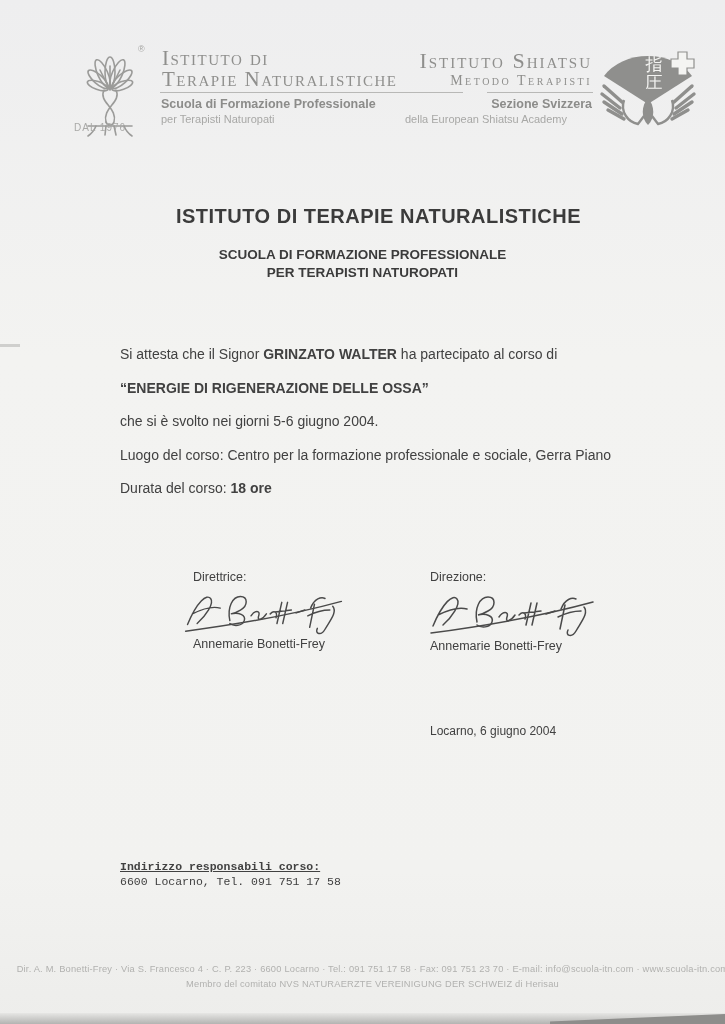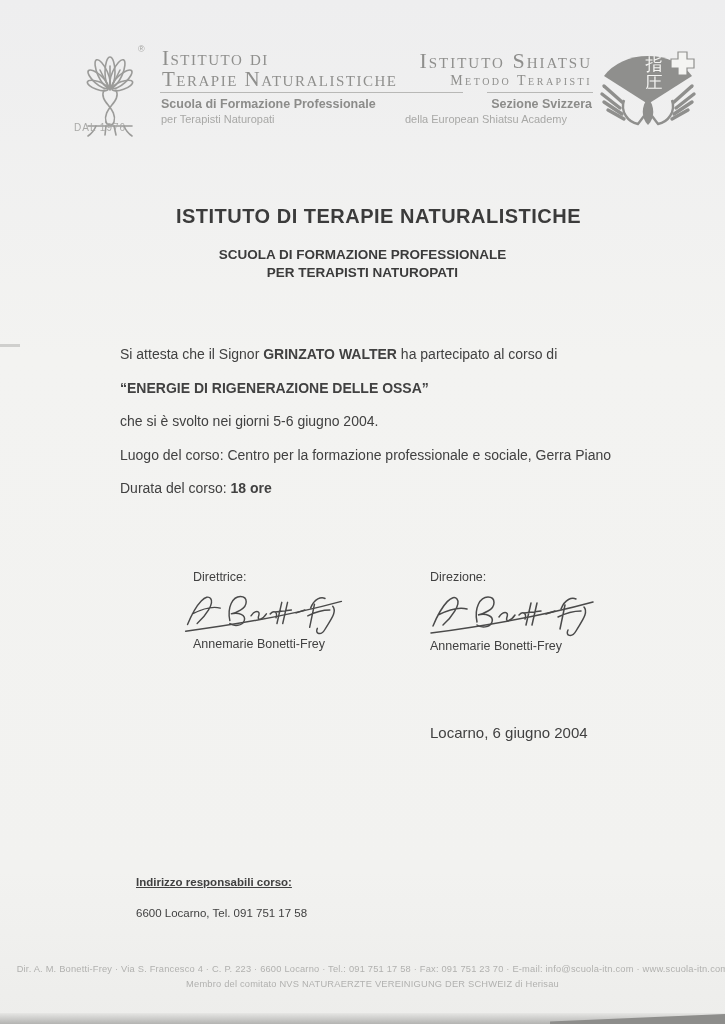--- a/index.html
+++ b/index.html
@@ -33,25 +33,25 @@
   
   .body-text { position:absolute; left:120px; top:347px; width:520px; font-size:14px; color:#414141; }
   .body-text p { margin:0 0 19.5px 0; line-height:14px; }
   .b { font-weight:bold; }
   
   .sig-block { position:absolute; top:570px; width:230px; font-size:12.5px; color:#414141; }
   .sig-teacher { left:193px; }
   .sig-direction { left:430px; }
   .sig-script { display:block; margin:2px 0 0 -12px; }
   .sig-name { display:block; margin-top:1px; }
-  .place-date { position:absolute; left:430px; top:724px; font-size:15px; color:#414141; }
+  .place-date { position:absolute; left:430px; top:724px; font-size:12px; color:#414141; }
   
   .contact { position:absolute; left:120px; top:859px; width:520px; font-size:11.5px; color:#414141; }
   .contact-heading { font-weight:bold; text-decoration:underline; margin:0 0 8px 0; }
-  .contact p { margin:16px; line-height:15px; }
+  .contact p { margin:0; line-height:15px;font-family:Liberation Mono, monospace; }
   
   .footer { position:absolute; left:12px; top:962px; width:721px; text-align:center;
     font-size:9.3px; line-height:15px; color:#b1b1af; letter-spacing:0.2px; }
   
   .scan-mark-left { position:absolute; left:0; top:344px; width:20px; height:3px; background:#cfcfcd; }
   .scan-edge-bottom { position:absolute; left:0; bottom:0; width:725px; height:11px;
     background:linear-gradient(180deg,#e6e6e4,#b4b4b2); }
   .scan-corner-dark { position:absolute; right:0; bottom:0; width:175px; height:10px; background:#8d8d8b;
     clip-path:polygon(0 75%, 100% 0, 100% 100%, 0 100%); }
   svg { display:block; }

